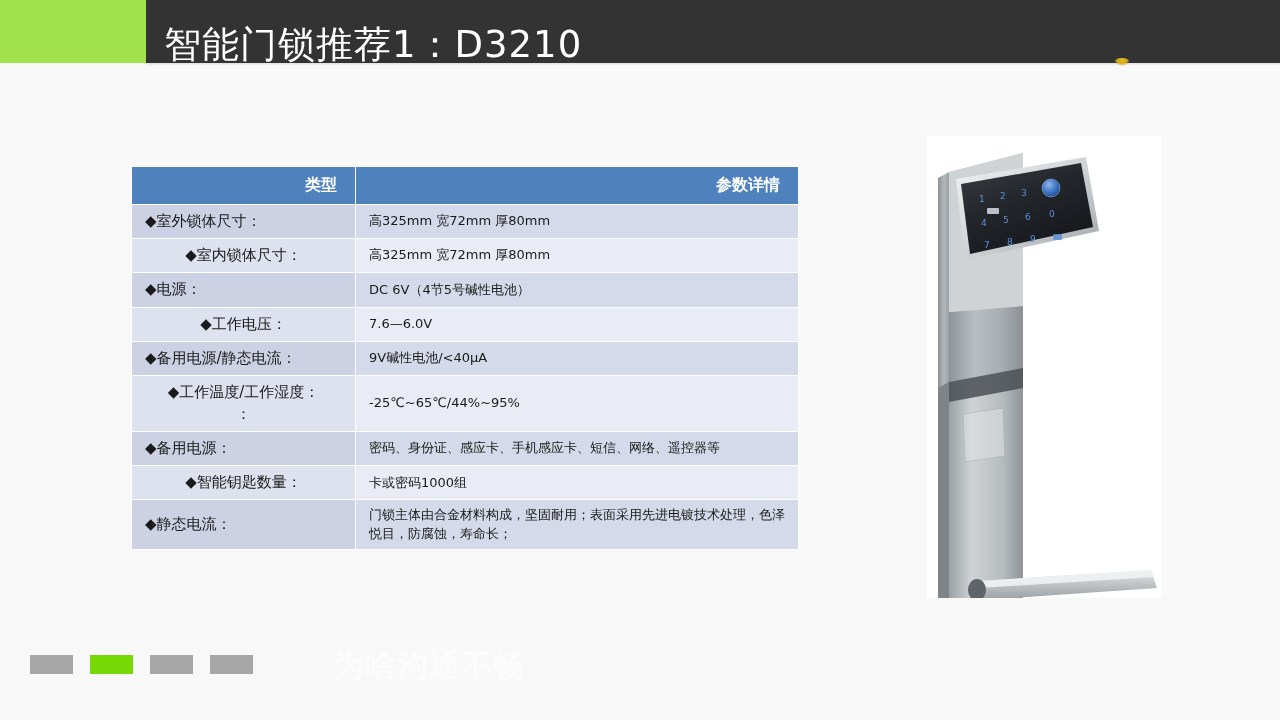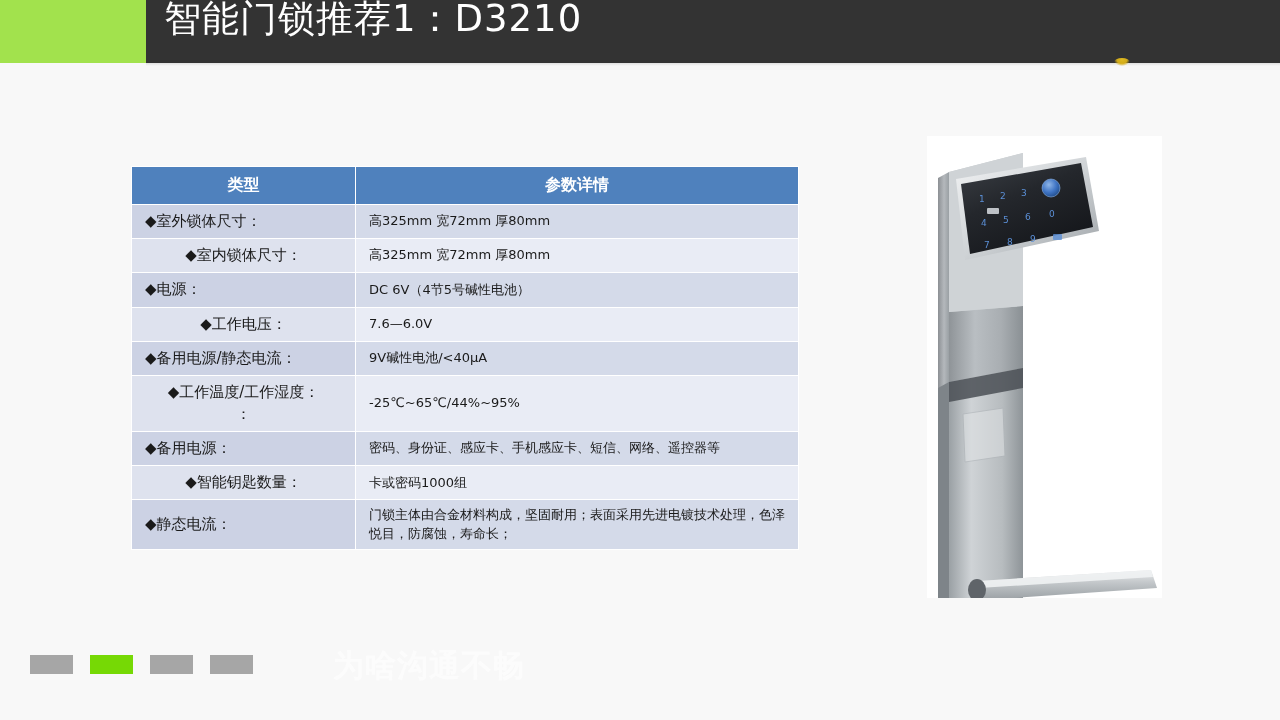--- a/index.html
+++ b/index.html
@@ -31,21 +31,21 @@
   }
   .header-accent {
     width: 146px;
     background: #a2e24d;
     flex: 0 0 auto;
   }
   .header-bar {
     flex: 1 1 auto;
     background: #333333;
     display: flex;
-    align-items: flex-start;
+    align-items: flex-end;
     position: relative;
   }
   .header-title {
     color: #ffffff;
     font-size: 37px;
     line-height: 1;
     letter-spacing: 1px;
     padding-left: 18px;
     white-space: nowrap;
     font-weight: 400;
@@ -83,23 +83,23 @@
     line-height: 1.42;
   }
   .spec-table col.c-type  { width: 224px; }
   .spec-table col.c-value { width: 443px; }
 
   .spec-table thead th {
     background: #4f81bd;
     color: #ffffff;
     font-size: 16px;
     font-weight: bold;
-    text-align: center;
+    text-align: right;
     height: 20px;
-    padding: 7px 8px;
+    padding: 7px 18px;
     border-color: #ffffff;
   }
 
   .spec-table tbody tr.shade-a td.cell-type  { background: #ccd2e4; }
   .spec-table tbody tr.shade-a td.cell-value { background: #d4dae9; }
   .spec-table tbody tr.shade-b td.cell-type  { background: #dee2ee; text-align: center; }
   .spec-table tbody tr.shade-b td.cell-value { background: #e9ecf5; }
 
   .cell-type {
     font-size: 15px;

